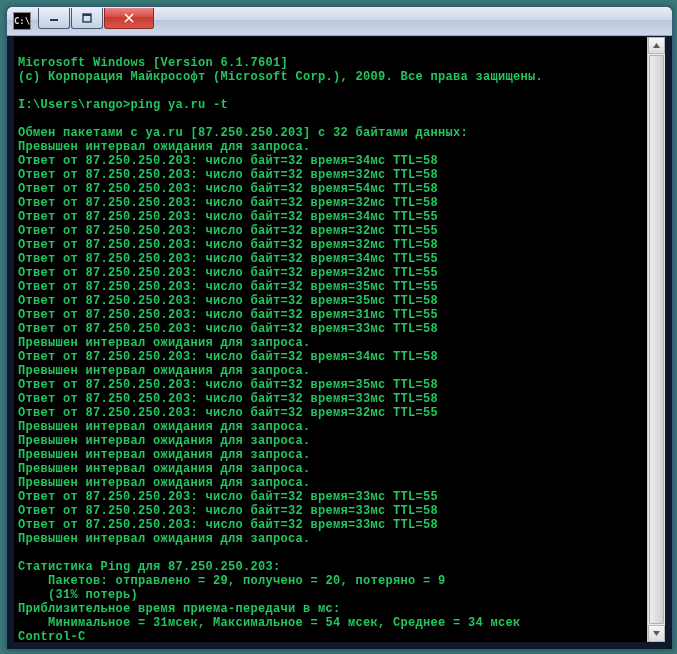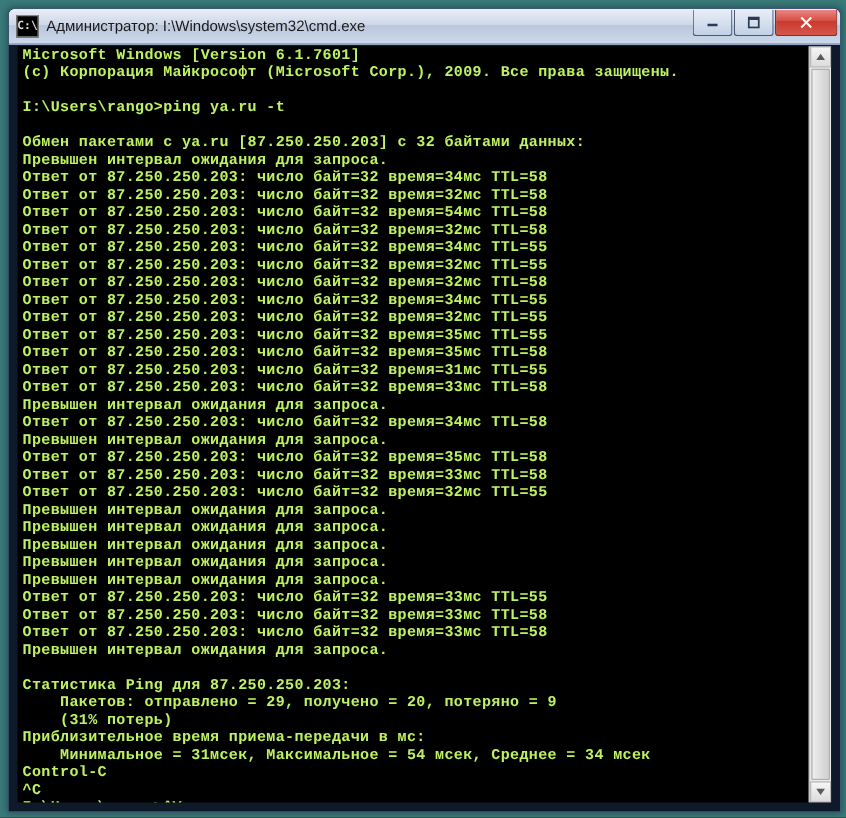--- a/index.html
+++ b/index.html
@@ -11,31 +11,30 @@
   .winbtns{display:flex;height:20px;margin-top:-6px}
   .winbtn{width:30px;height:20px;margin-left:1px;border:1px solid #4a5a75;border-top:none;border-radius:0 0 3px 3px;display:flex;align-items:center;justify-content:center;cursor:default}
   .winbtn.min,.winbtn.max{background:linear-gradient(to bottom,#e8eef7,#c3d1e6)}
   .winbtn.close{width:48px;background:linear-gradient(to bottom,#e98686 0%,#d74b3f 45%,#c93a2e 46%,#d7564b 100%);border-color:#8a2a22}
   .winbtn svg{display:block}
   .client{position:absolute;left:7px;right:7px;top:30px;bottom:7px;background:#000;overflow:hidden}
   .scrollbar{position:absolute;right:0;top:0;bottom:0;width:17px;background:#e9e9e9;border-left:1px solid #c9c9c9}
   .sb-btn{position:absolute;left:0;right:0;height:17px;background:linear-gradient(to bottom,#f6f6f6,#dcdcdc);border:1px solid #b8b8b8;box-sizing:border-box;display:flex;align-items:center;justify-content:center}
   .sb-btn.up{top:0}.sb-btn.down{bottom:0}
   .sb-thumb{position:absolute;left:1px;right:1px;top:18px;bottom:18px;background:linear-gradient(to right,#eee,#cfcfcf);border:1px solid #b0b0b0;border-radius:1px}
-  .term{position:absolute;left:0;right:17px;top:0;bottom:0;padding:0 4px;color:#bef264;font:700 12px/14px Consolas,"Courier New",monospace;letter-spacing:.3px;white-space:pre}
+  .term{position:absolute;left:0;right:17px;top:0;bottom:0;padding:19px 4px;color:#22c55e;font:700 12px/14px Consolas,"Courier New",monospace;letter-spacing:.3px;white-space:pre}
 </style>
 </head>
 <body>
 
 <div class="window">
   <div class="titlebar">
     <div class="appicon">
       <span>C:\</span>
     </div>
-    <div class="title">Администратор: I:\Windows\system32\cmd.exe</div>
     <div class="winbtns">
       <div class="winbtn min">
         <svg width="10" height="10">
             <rect x="1" y="6" width="8" height="2" fill="#2b3a55"></rect>
           </svg>
       </div>
       <div class="winbtn max">
         <svg width="10" height="10">
             <rect x="1" y="1" width="8" height="8" fill="none" stroke="#2b3a55" stroke-width="1.4"></rect>
             <rect x="1" y="1" width="8" height="2" fill="#2b3a55"></rect>

